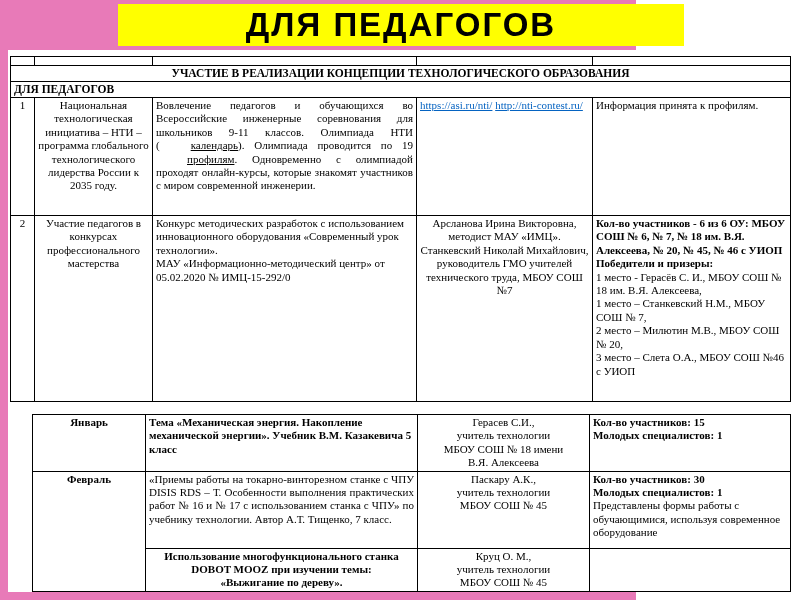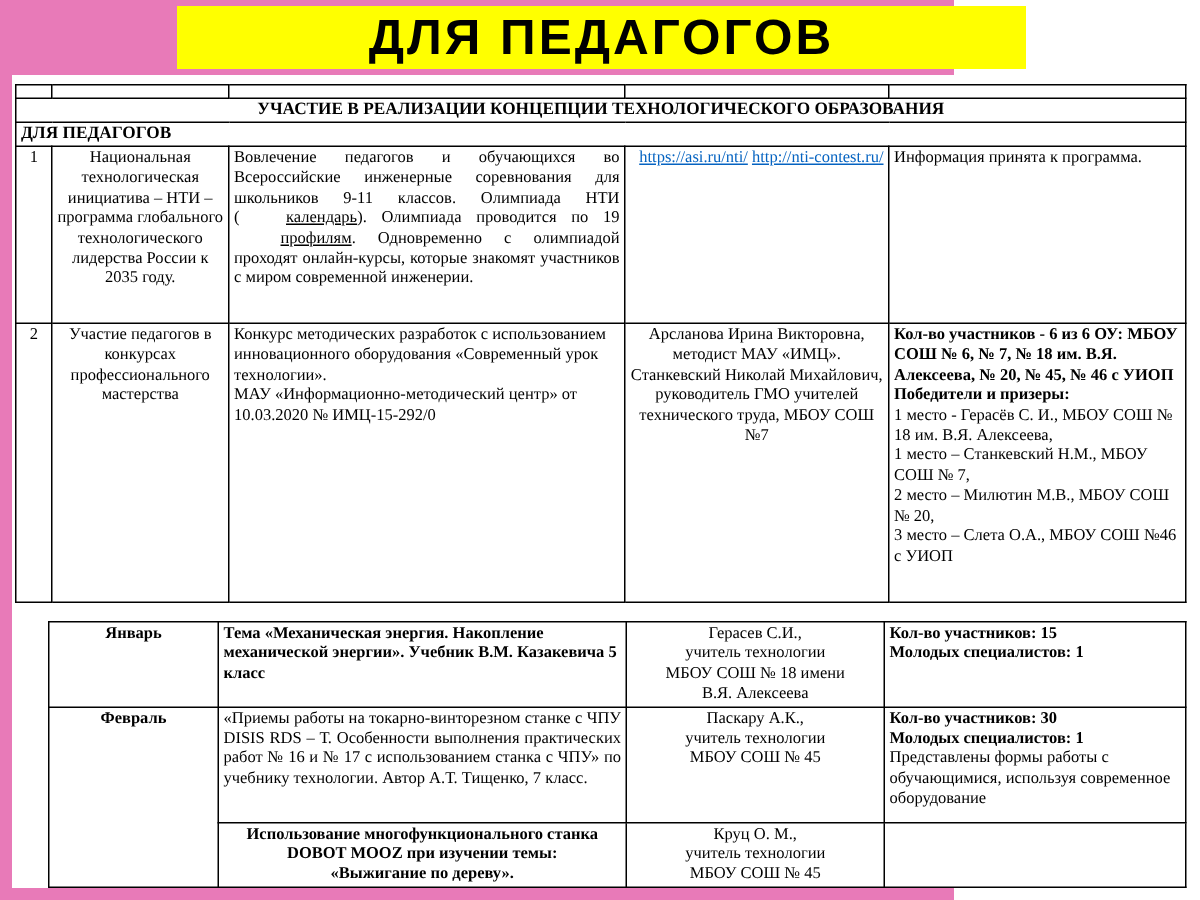--- a/index.html
+++ b/index.html
@@ -49,21 +49,21 @@
   .row2 td { height: 186px; }
   .t2 .tr-a > td { height: 53px; }
   .t2 .tr-b > td { height: 77px; margin-top: 16px; }
   .t2 .tr-c > td { height: 41px; }
   .num { text-align: center; }
   .cname { text-align: center; }
   .just { text-align: justify; }
   .center { text-align: center; }
   .pre { white-space: pre-line; }
   .b { font-weight: 700; }
-  .links-cell { text-align: right; }
+  .links-cell { text-align: left; }
   .url {
     color: #0563c1; text-decoration: underline;
     cursor: pointer; display: inline-block;
   }
   .ilink { text-decoration: underline; cursor: pointer; padding-left: 31px; }
   .month-cell { font-weight: 700; text-align: center; }
 </style>
 </head>
 <body>
 
@@ -99,28 +99,28 @@
       </tr>
 
       <tr class="row1">
         <td class="num">1</td>
         <td class="cname">Национальная технологическая инициатива – НТИ – программа глобального технологического лидерства России к 2035 году.</td>
         <td class="just"><span>Вовлечение педагогов и обучающихся во Всероссийские инженерные соревнования для школьников 9-11 классов. Олимпиада НТИ (</span><span class="ilink">календарь</span><span>). Олимпиада проводится по 19 </span><span class="ilink">профилям</span><span>. Одновременно с олимпиадой проходят онлайн-курсы, которые знакомят участников с миром современной инженерии.</span></td>
         <td class="links-cell">
           <a class="url">https://asi.ru/nti/</a>
           <a class="url">http://nti-contest.ru/</a>
         </td>
-        <td>Информация принята к программа.</td>
+        <td>Информация принята к профилям.</td>
       </tr>
 
       <tr class="row2">
         <td class="num">2</td>
         <td class="cname">Участие педагогов в конкурсах профессионального мастерства</td>
         <td class="pre">Конкурс методических разработок с использованием инновационного оборудования «Современный урок технологии».
-МАУ «Информационно-методический центр» от 10.03.2020 № ИМЦ-15-292/0</td>
+МАУ «Информационно-методический центр» от 05.02.2020 № ИМЦ-15-292/0</td>
         <td class="center pre">Арсланова Ирина Викторовна, методист МАУ «ИМЦ».
 Станкевский Николай Михайлович, руководитель ГМО учителей технического труда, МБОУ СОШ №7</td>
         <td>
           <div class="b pre">Кол-во участников - 6 из 6 ОУ: МБОУ СОШ № 6, № 7, № 18 им. В.Я. Алексеева, № 20, № 45, № 46 с УИОП
 Победители и призеры:</div>
           <div class="pre">1 место - Герасёв С. И., МБОУ СОШ № 18 им. В.Я. Алексеева,
 1 место – Станкевский Н.М., МБОУ СОШ № 7,
 2 место – Милютин М.В., МБОУ СОШ № 20,
 3 место – Слета О.А., МБОУ СОШ №46 с УИОП</div>
         </td>

